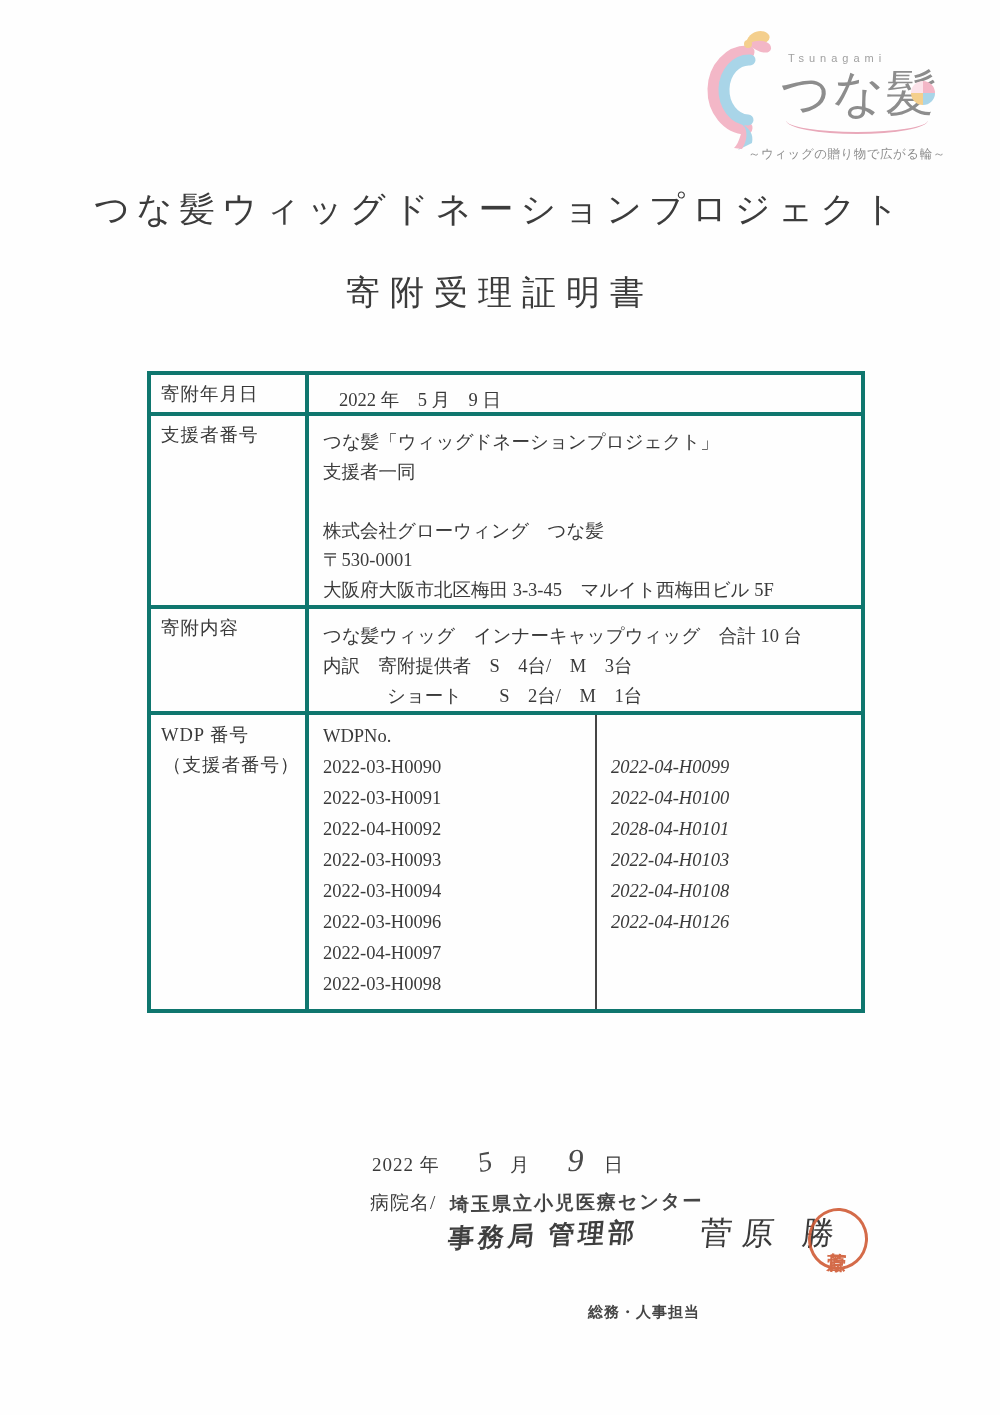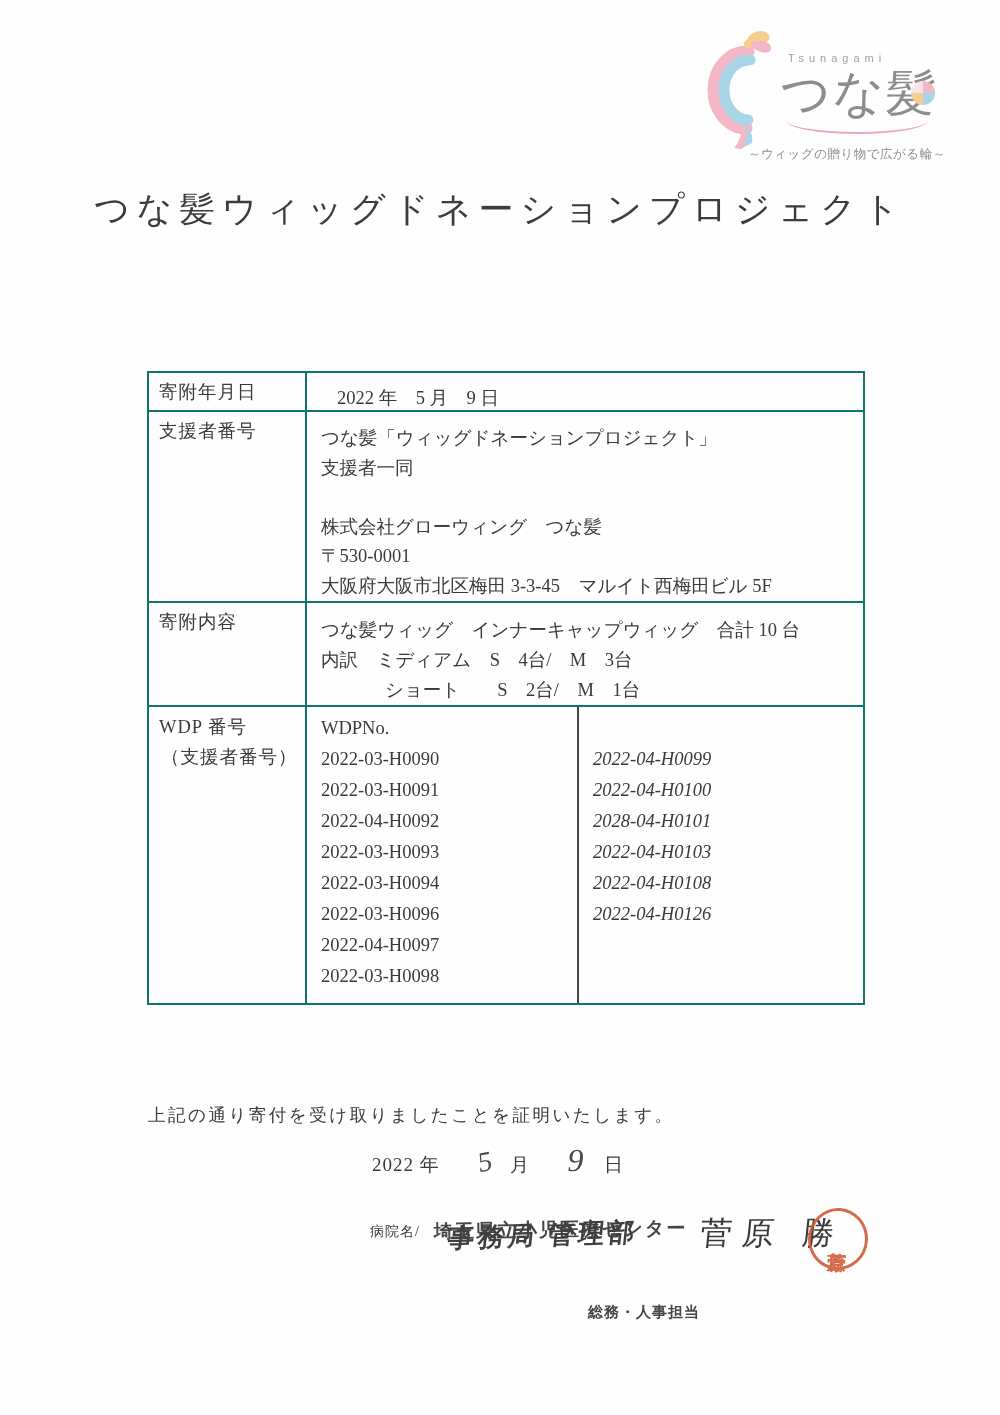--- a/index.html
+++ b/index.html
@@ -49,58 +49,58 @@
     text-align: center; font-size: 34px; letter-spacing: 10px; color: #3c3c3c;
     font-weight: 400;
   }
 
   
   .cert-table {
     position: absolute; left: 147px; top: 371px; width: 718px;
     border-collapse: collapse; table-layout: fixed;
   }
   .cert-table td {
-    border: 2px solid #0f766e;
+    border: 4px solid #0f766e;
     vertical-align: top;
     font-size: 18.5px;
   }
   .cert-table .lbl { width: 158px; padding: 6px 4px 0 10px; letter-spacing: 1px; }
   .cert-table .val { padding: 12px 4px 0 14px; }
   .row-date .val { padding-left: 30px; }
   .row-date td { height: 37px; }
   .row-donor td { height: 177px; }
   .row-recipient td { height: 95px; }
   .row-contents td { height: 92px; }
   .row-wdp td { height: 298px; margin-top: 20px; }
   .cellline { line-height: 29.5px; min-height: 29.5px; white-space: nowrap; }
   .row-recipient .cellline { line-height: 31px; }
   .row-contents .cellline { line-height: 30px; }
   .indent-sm { padding-left: 12px; }
   .indent-lg { padding-left: 64px; }
   .wdp-val { padding: 0 !important; }
-  .wdp-cols { display: flex; height: 100%; align-items: stretch; }
+  .wdp-cols { display: flex; height: 100%; align-items: stretch; gap: 16px; }
   .wdp-col-left { width: 270px; padding: 6px 4px 0 14px; }
   .wdp-col-right { flex: 1; border-left: 2px solid #454545; padding: 6px 4px 0 14px; font-style: italic; }
   .wdp-line { line-height: 31px; min-height: 31px; white-space: nowrap; }
   .wdp-sublabel { padding-left: 2px; }
 
   
   .statement {
     position: absolute; left: 148px; top: 1103px;
     font-size: 17.5px; letter-spacing: 2.5px; white-space: nowrap;
   }
   .footer-date { position: absolute; left: 372px; top: 1146px; height: 40px; }
   .fd-year  { position: absolute; left: 0; top: 6px; font-size: 19px; letter-spacing: 1px; white-space: nowrap; }
   .fd-month-num { position: absolute; left: 106px; top: 0; font-size: 28px; transform: rotate(-10deg) skewX(-6deg); color: #4a4a4a; }
   .fd-month-lab { position: absolute; left: 138px; top: 6px; font-size: 19px; }
   .fd-day-num   { position: absolute; left: 196px; top: -4px; font-size: 32px; transform: skewX(-8deg); color: #4a4a4a; }
   .fd-day-lab   { position: absolute; left: 232px; top: 6px; font-size: 19px; }
 
   .hospital-line { position: absolute; left: 370px; top: 1190px; }
-  .hospital-label { font-size: 14px; letter-spacing: 1px; display: inline-block; margin-top: 33px; }
+  .hospital-label { font-size: 19px; letter-spacing: 1px; display: inline-block; }
   .hospital-stamp {
     display: inline-block; margin-left: 10px;
     font-family: "Liberation Sans", sans-serif; font-weight: 700;
     font-size: 19px; letter-spacing: 2px; color: #454545;
     transform: rotate(-0.8deg); white-space: nowrap;
   }
 
   .dept-hand {
     position: absolute; left: 448px; top: 1218px;
     font-size: 26px; color: #3f3f3f; letter-spacing: 4px;
@@ -148,20 +148,21 @@
       <path d="M13,13 L13,1 A12,12 0 0 1 25,13 Z" fill="#f3b7c7"></path>
       <path d="M13,13 L25,13 A12,12 0 0 1 13,25 Z" fill="#a9d5e8"></path>
       <path d="M13,13 L13,25 A12,12 0 0 1 1,13 Z" fill="#f4cf8d"></path>
       <path d="M13,13 L1,13 A12,12 0 0 1 13,1 Z" fill="#fbe3ea"></path>
     </svg>
     <div class="logo-curve"></div>
     <div class="logo-tagline">～ウィッグの贈り物で広がる輪～</div>
   </div>
 
   <div class="doc-title">つな髪ウィッグドネーションプロジェクト</div>
+  <div class="doc-subtitle">寄附受理証明書</div>
 
   <table class="cert-table">
     <tbody>
         <tr class="row-date">
       <td class="lbl">寄附年月日</td>
       <td class="val">2022 年　5 月　9 日</td>
     </tr>
     <tr class="row-donor">
       <td class="lbl">支援者番号</td>
       <td class="val">
@@ -170,21 +171,21 @@
         <div class="cellline"></div>
         <div class="cellline">株式会社グローウィング　つな髪</div>
         <div class="cellline">〒530-0001</div>
         <div class="cellline">大阪府大阪市北区梅田 3-3-45　マルイト西梅田ビル 5F</div>
       </td>
     </tr>
     <tr class="row-contents">
       <td class="lbl">寄附内容</td>
       <td class="val">
         <div class="cellline">つな髪ウィッグ　インナーキャップウィッグ　合計 10 台</div>
-        <div class="cellline">内訳　ミディアム　S　4台/　M　3台</div>
+        <div class="cellline">内訳　寄附提供者　S　4台/　M　3台</div>
         <div class="cellline indent-lg">ショート　　S　2台/　M　1台</div>
       </td>
     </tr>
     <tr class="row-wdp">
       <td class="lbl">
         <div class="cellline">WDP 番号</div>
         <div class="cellline wdp-sublabel">（支援者番号）</div>
       </td>
       <td class="val wdp-val">
         <div class="wdp-cols">
@@ -207,21 +208,20 @@
             <div class="wdp-line">2022-04-H0103</div>
             <div class="wdp-line">2022-04-H0108</div>
             <div class="wdp-line">2022-04-H0126</div>
           </div>
         </div>
       </td>
     </tr>
   </tbody>
     </table>
 
-  <div class="statement">上記の通り寄付を受け取りましたことを証明いたします。</div>
 
   <div class="footer-date">
     <span class="fd-year">2022 年</span>
     <span class="fd-month-num">5</span>
     <span class="fd-month-lab">月</span>
     <span class="fd-day-num">9</span>
     <span class="fd-day-lab">日</span>
   </div>
 
   <div class="hospital-line">

